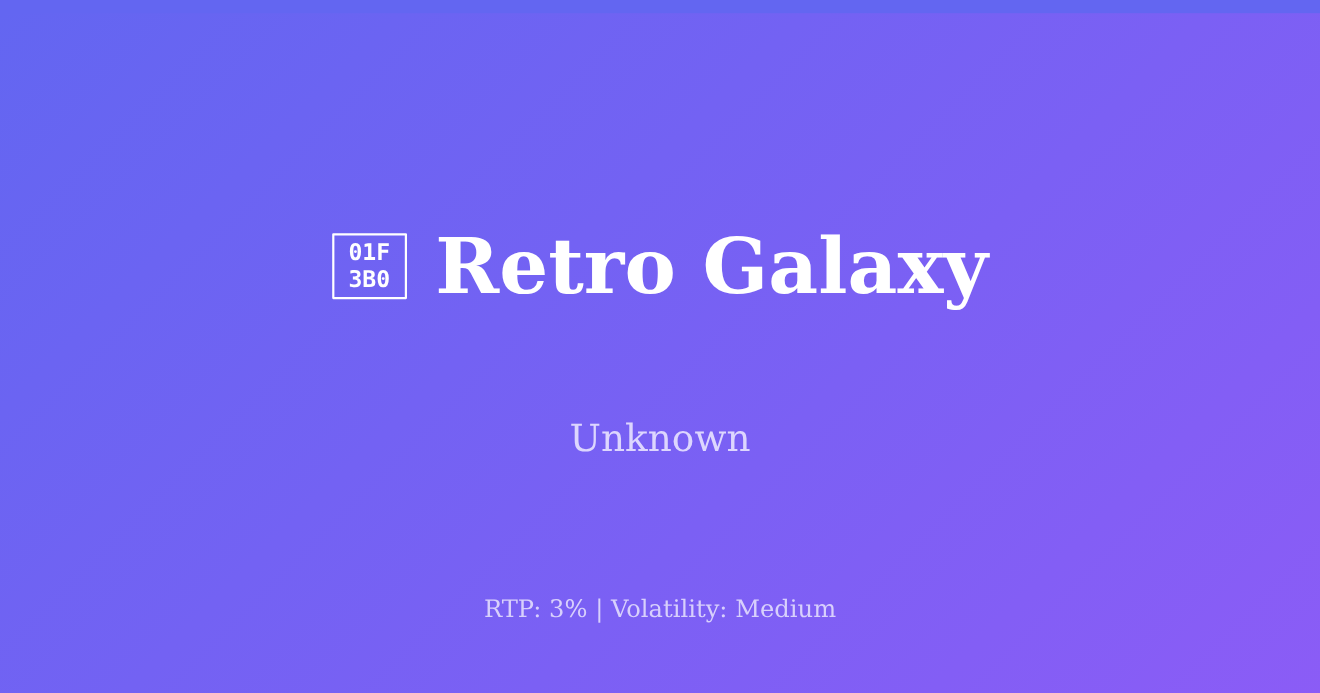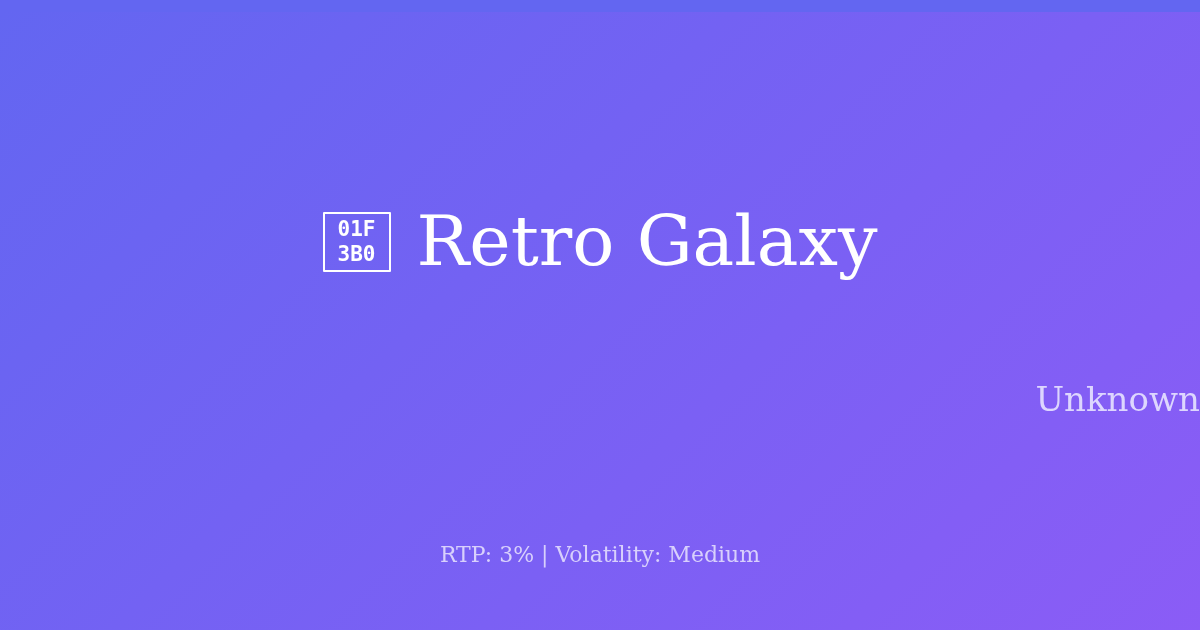--- a/index.html
+++ b/index.html
@@ -74,21 +74,21 @@
 
   #game-icon .cp-row {
     display: block;
     white-space: pre;
   }
 
   
   #game-title {
     font-family: "DejaVu Serif", "Liberation Serif", serif;
     font-size: 70px;
-    font-weight: 400;
+    font-weight: 700;
     color: #FFFFFF;
     line-height: 1.05;
     white-space: nowrap;
     letter-spacing: 0px;
   }
 
   
   #game-provider {
     position: absolute;
     top: 365px;
@@ -129,17 +129,17 @@
       <span id="game-icon" title="U+1F3B0" style="color: rgb(255, 255, 255); border-color: rgb(255, 255, 255);">
         <span class="cp-row">01F</span>
         <span class="cp-row">3B0</span>
       </span>
 
       <h1 id="game-title" style="color: rgb(255, 255, 255);">Retro Galaxy</h1>
 
     </div>
   </div>
 
-  <div id="game-provider" style="color: rgb(221, 214, 254); text-align: right;">Unknown</div>
+  <div id="game-provider" style="color: rgb(221, 214, 254);">Unknown</div>
 
   <div id="game-stats" style="color: rgb(216, 208, 252);">RTP: 3% | Volatility: Medium</div>
 
 </div>
 
 </body></html>

